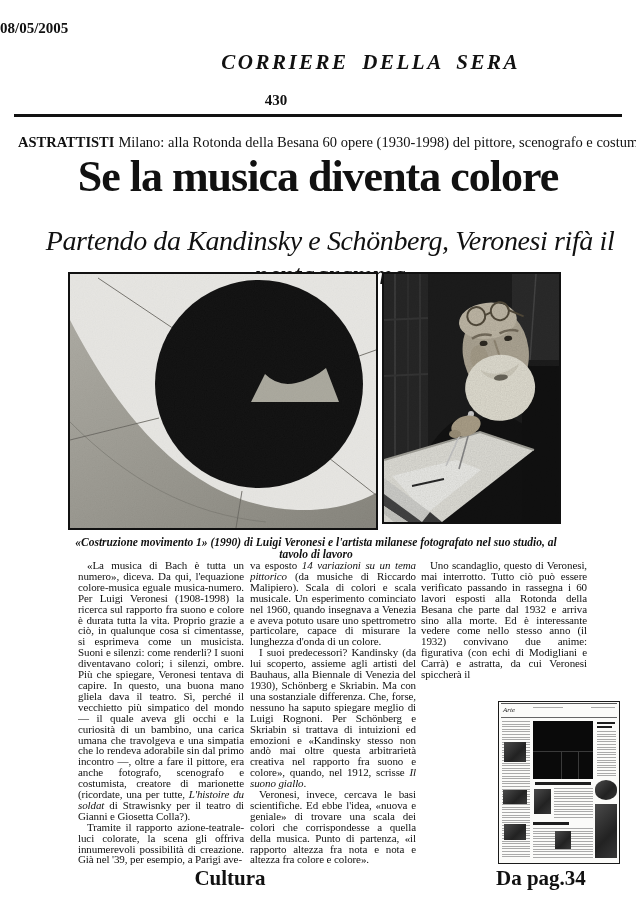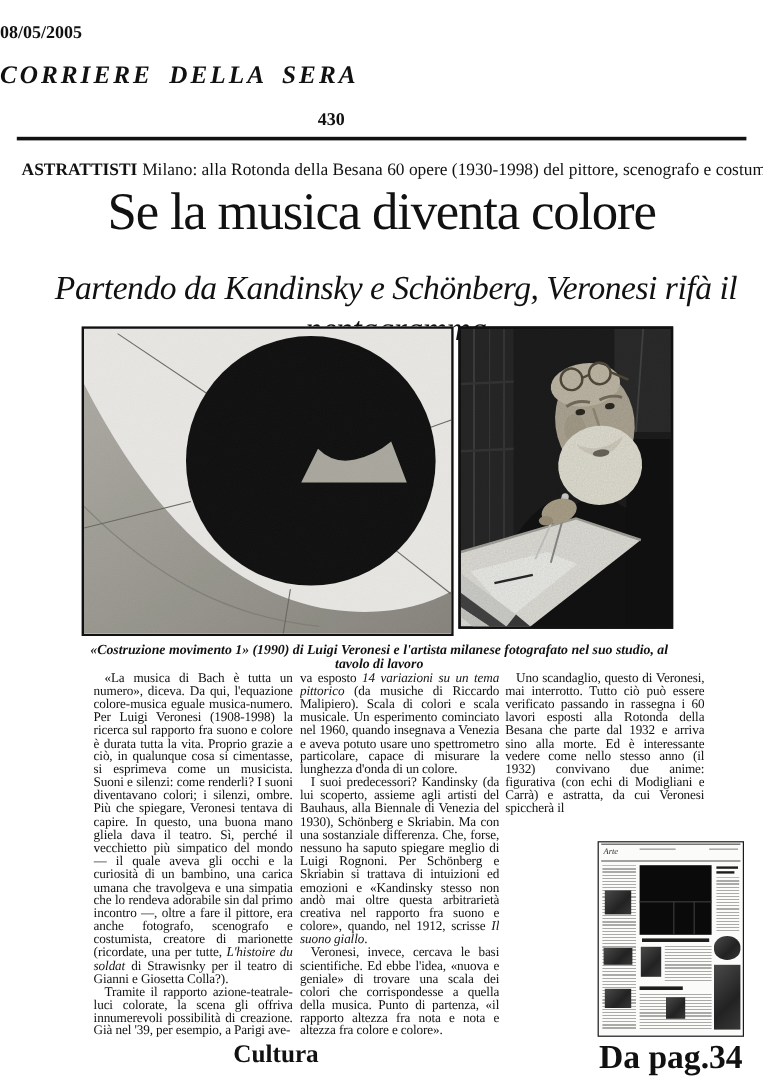--- a/index.html
+++ b/index.html
@@ -5,29 +5,29 @@
   html,body{margin:0;padding:0;background:#e8e8e8;}
   .page{
     position:relative;width:636px;height:900px;margin:0 auto;
     background:#ffffff;color:#111;
     font-family:"Liberation Serif", serif;
     overflow:hidden;
   }
   .abs{position:absolute;}
   
   .date{top:20px;left:0;width:636px;text-align:left;font-weight:bold;font-size:15px;}
-  .masthead{top:50px;left:0;width:520px;text-align:left;font-weight:bold;font-style:italic;
+  .masthead{top:50px;left:0;width:520px;text-align:right;font-weight:bold;font-style:italic;
     font-size:21px;letter-spacing:2.5px;word-spacing:6px;}
   .pagenum{top:92px;left:0;width:552px;text-align:center;font-weight:bold;font-size:15px;}
   .rule{top:114px;left:14px;width:608px;height:3px;background:#111;}
   
   .kicker{top:134px;left:18px;width:600px;font-size:14.5px;white-space:nowrap;
     text-align:justify;text-align-last:justify;}
   .kicker .lead{font-weight:bold;margin-right:4px;}
-  .headline{top:153px;left:0;width:636px;margin:0;text-align:center;font-weight:normal;
+  .headline{top:153px;left:0;width:636px;margin:0;text-align:center;font-weight:bold;
     font-size:44px;letter-spacing:-1px;line-height:1.1;}
   .subheadline{top:212px;left:0;width:636px;margin:12px;text-align:center;font-style:italic;
     font-weight:normal;font-size:28px;letter-spacing:-0.4px;line-height:1.2;}
   
   .artwork{left:68px;top:272px;width:310px;height:258px;border:2px solid #111;box-sizing:border-box;background:#fff;}
   .portrait{left:382px;top:272px;width:179px;height:252px;border:2px solid #111;box-sizing:border-box;background:#1c1c1c;}
   .artwork svg,.portrait svg{display:block;width:100%;height:100%;}
   .caption{top:536px;left:60px;width:512px;text-align:center;font-weight:bold;font-style:italic;font-size:11.5px;}
   
   .col{top:560px;height:308px;font-size:11px;line-height:10.9px;text-align:justify;
@@ -41,21 +41,21 @@
   
   .thumb{left:498px;top:701px;width:122px;height:163px;border:1px solid #1a1a1a;
     background:#fbfbf9;box-sizing:border-box;}
   .thumb .abs{position:absolute;}
   .tx{background:repeating-linear-gradient(to bottom,#8f8f8f 0 1px,transparent 1px 2.6px);opacity:.75;}
   .mh{background:#1d1d1d;}
   .ph{background:linear-gradient(135deg,#4a4a4a,#222 60%,#383838);}
   .thumb-masthead{font-style:italic;font-size:7px;line-height:7px;color:#222;}
   
   .section{top:866px;left:150px;width:160px;text-align:center;font-weight:bold;font-size:21px;}
-  .pageref{top:866px;left:496px;width:126px;text-align:center;font-weight:bold;font-size:28px;}
+  .pageref{top:866px;left:496px;width:126px;text-align:left;font-weight:bold;font-size:21px;}
 </style>
 </head>
 <body>
 
 <div class="page">
 
   <div class="abs date">08/05/2005</div>
   <div class="abs masthead">CORRIERE DELLA SERA</div>
   <div class="abs pagenum">430</div>
   <div class="abs rule"></div>

